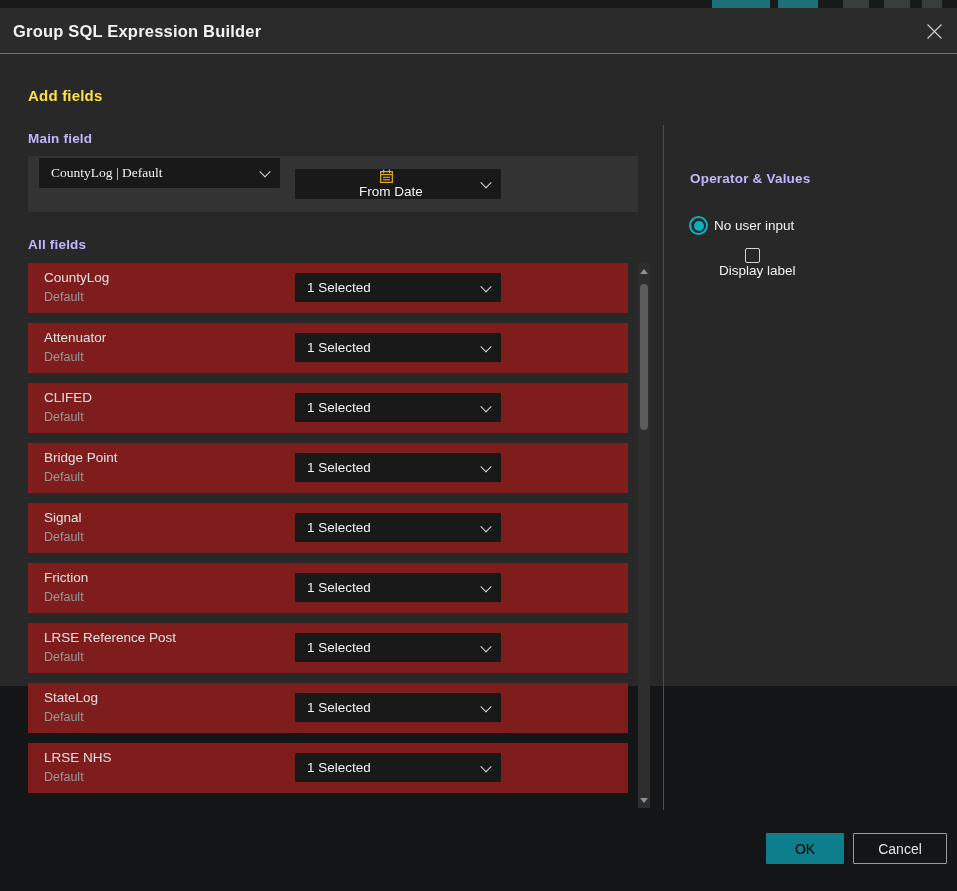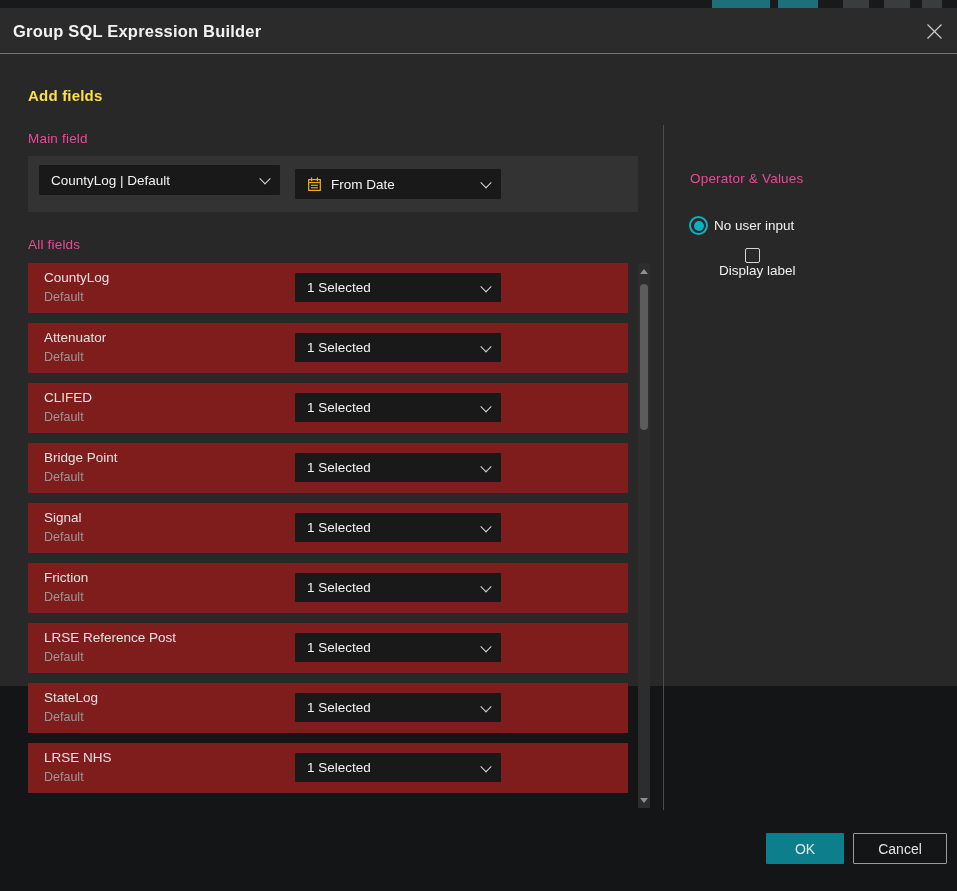--- a/index.html
+++ b/index.html
@@ -30,43 +30,43 @@
   .close-btn{
     position:absolute;right:13px;top:13px;width:20px;height:20px;
     display:flex;align-items:center;justify-content:center;cursor:pointer;
   }
 
   .section-heading{
     position:absolute;left:28px;top:79px;
     font-size:15px;font-weight:700;color:#fde047;letter-spacing:.2px;
   }
   .sub-label{
-    position:absolute;font-size:13.5px;font-weight:400;color:#ec4899;letter-spacing:.2px;
+    position:absolute;font-size:13.5px;font-weight:700;color:#c4b5fd;letter-spacing:.2px;
   }
   .lbl-main-field{left:28px;top:123px;}
   .lbl-all-fields{left:28px;top:229px;}
   .lbl-operator{left:690px;top:123px;margin-top:40px;}
 
   
   .dd{
     position:absolute;background:#191919;color:#f2f2f2;
     display:flex;align-items:center;box-sizing:border-box;
     padding:0 26px 0 12px;font-size:13.5px;cursor:pointer;border-radius:1px;
   }
   .dd .chev{
     position:absolute;right:11px;top:50%;
     width:7px;height:7px;border-right:1.6px solid #d8d8d8;border-bottom:1.6px solid #d8d8d8;
     transform:translateY(-65%) rotate(45deg);
   }
   .dd .cal{display:inline-flex;margin-right:9px;flex:0 0 auto;}
 
   
   .main-panel{position:absolute;left:28px;top:148px;width:610px;height:56px;background:#333333;}
-  .dd-layer{left:11px;top:9px;width:241px;height:30px;}
-  .dd-field{left:267px;top:13px;width:206px;height:30px;}
+  .dd-layer{left:11px;top:2px;width:241px;height:30px;font-family:Liberation Serif, serif;}
+  .dd-field{left:267px;top:13px;width:206px;height:30px;flex-direction:column;}
 
   
   .rows{position:absolute;left:28px;top:255px;width:600px;}
   .field-row{
     position:relative;width:600px;height:50px;background:#7f1d1d;margin-bottom:10px;
   }
   .row-name{position:absolute;left:16px;top:7px;font-size:13.5px;color:#e2e2e2;}
   .row-type{position:absolute;left:16px;top:27px;font-size:12.5px;color:#979797;}
   .dd-row{left:267px;top:10px;width:206px;height:29px;}
 
@@ -96,21 +96,21 @@
     width:13px;height:13px;border:1.5px solid #d4d4d4;border-radius:2px;
     background:transparent;flex:0 0 auto;box-sizing:content-box;
   }
   .checkbox-label{margin-left:10px;font-size:13.5px;color:#f0f0f0;}
 
   
   .btn{
     position:absolute;top:825px;height:31px;display:flex;align-items:center;justify-content:center;
     font-size:14px;cursor:pointer;box-sizing:border-box;border-radius:1px;
   }
-  .btn-ok{left:766px;width:78px;background:#0d7e8c;color:#e5e5e5;}
+  .btn-ok{left:766px;width:78px;background:#0d7e8c;color:#000000;}
   .btn-cancel{left:853px;width:94px;background:transparent;border:1px solid #9a9a9a;color:#e2e2e2;}
 </style>
 </head>
 <body>
 
 <div id="root">
 
   <div class="bg-strip">
     <div class="bg-frag frag-teal1"></div>
     <div class="bg-frag frag-teal2"></div>

